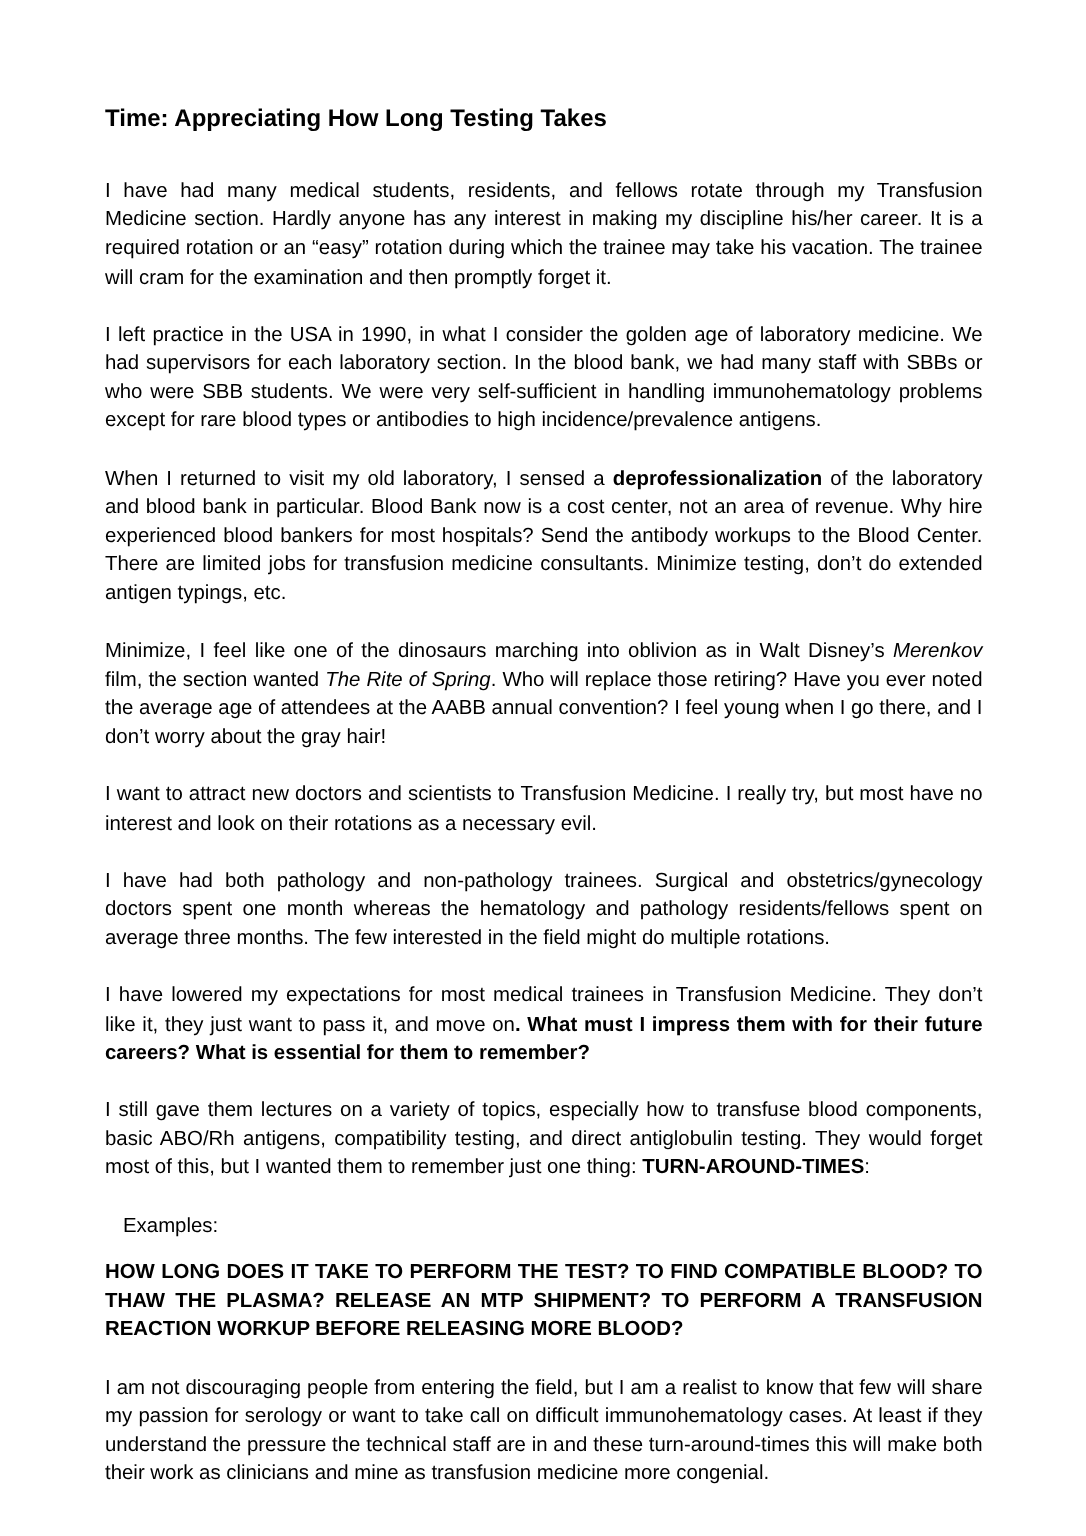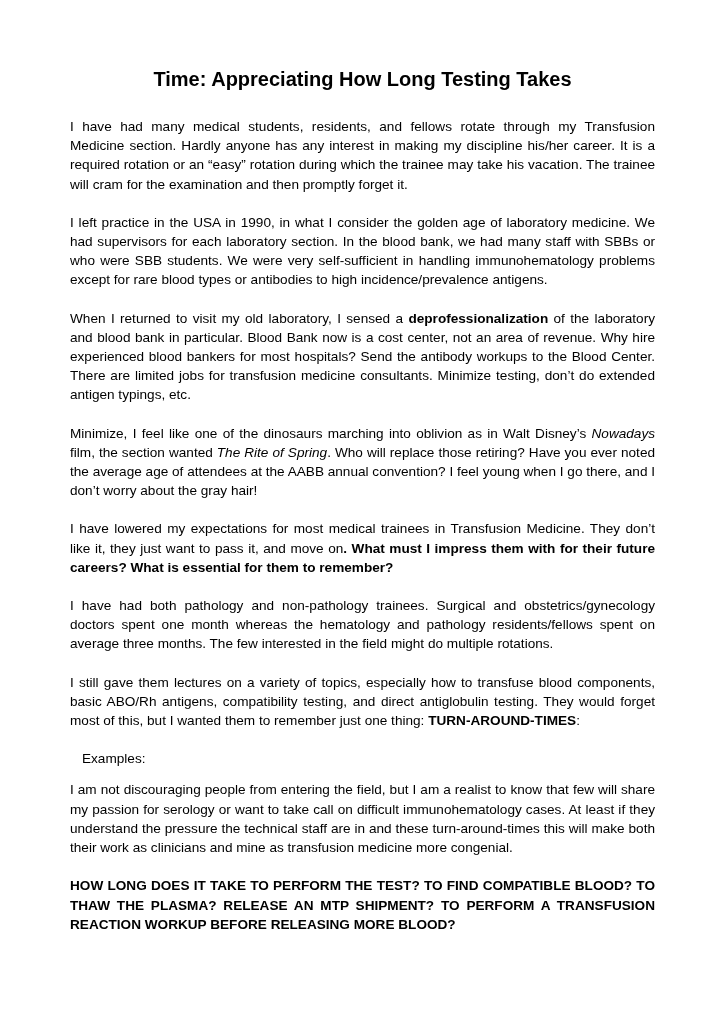--- a/index.html
+++ b/index.html
@@ -8,47 +8,48 @@
       position: absolute;
       left: 70px;
       top: 70px;
       width: 585px;
       font-family: "Liberation Sans", sans-serif;
       color: #000000;
       font-size: 13.6px;
       line-height: 19.2px;
     }
     .title-block { margin: 0 0 28px 0; }
-    .title { font-weight: bold; font-size: 20px; line-height: 19px; margin: 0; text-align: center; }
+    .title { font-weight: bold; font-size: 16px; line-height: 19px; margin: 0; }
     .subtitle { font-weight: bold; font-size: 13.6px; line-height: 19px; margin: 0; }
     p { margin: 0 0 19px 0; text-align: justify; }
     .tight { margin: 12px; }
     b { font-weight: bold; }
     i { font-style: italic; }
   </style>
 </head>
 <body>
 
 <div class="page">
   <div class="title-block">
     <div class="title">Time:  Appreciating How Long Testing Takes</div>
   </div>
 
   <p>I have had many medical students, residents, and fellows rotate through my Transfusion Medicine section.  Hardly anyone has any interest in making my discipline his/her career.  It is a required rotation or an “easy” rotation during which the trainee may take his vacation.  The trainee will cram for the examination and then promptly forget it.</p>
 
   <p>I left practice in the USA in 1990, in what I consider the golden age of laboratory medicine.  We had supervisors for each laboratory section.  In the blood bank, we had many staff with SBBs or who were SBB students.  We were very self-sufficient in handling immunohematology problems except for rare blood types or antibodies to high incidence/prevalence antigens.</p>
 
   <p><span>When I returned to visit my old laboratory, I sensed a </span><b>deprofessionalization</b><span> of the laboratory and blood bank in particular.  Blood Bank now is a cost center, not an area of revenue.  Why hire experienced blood bankers for most hospitals?  Send the antibody workups to the Blood Center.  There are limited jobs for transfusion medicine consultants.  Minimize testing, don’t do extended antigen typings, etc.</span></p>
 
-  <p><span>Minimize, I feel like one of the dinosaurs marching into oblivion as in Walt Disney’s </span><i>Nowadays</i><span> film, the section wanted </span><i>The Rite of Spring</i><span>.  Who will replace those retiring?  Have you ever noted the average age of attendees at the AABB annual convention?  I feel young when I go there, and I don’t worry about the gray hair!</span></p>
+  <p><span>Minimize, I feel like one of the dinosaurs marching into oblivion as in Walt Disney’s </span><i>Merenkov</i><span> film, the section wanted </span><i>The Rite of Spring</i><span>.  Who will replace those retiring?  Have you ever noted the average age of attendees at the AABB annual convention?  I feel young when I go there, and I don’t worry about the gray hair!</span></p>
 
+  <p>I want to attract new doctors and scientists to Transfusion Medicine.  I really try, but most have no interest and look on their rotations as a necessary evil.</p>
+
+  <p>I have had both pathology and non-pathology trainees.  Surgical and obstetrics/gynecology doctors spent one month whereas the hematology and pathology residents/fellows spent on average three months.  The few interested in the field might do multiple rotations.</p>
 
   <p><span>I have lowered my expectations for most medical trainees in Transfusion Medicine.  They don’t like it, they just want to pass it, and move on</span><b>.  What must I impress them with for their future careers?  What is essential for them to remember?</b></p>
-
-  <p>I have had both pathology and non-pathology trainees.  Surgical and obstetrics/gynecology doctors spent one month whereas the hematology and pathology residents/fellows spent on average three months.  The few interested in the field might do multiple rotations.</p>
 
   <p><span>I still gave them lectures on a variety of topics, especially how to transfuse blood components, basic ABO/Rh antigens, compatibility testing, and direct antiglobulin testing.  They would forget most of this, but I wanted them to remember just one thing:  </span><b>TURN-AROUND-TIMES</b><span>:</span></p>
 
   <p class="tight">Examples:</p>
+  <p><b>HOW LONG DOES IT TAKE TO PERFORM THE TEST?  TO FIND COMPATIBLE BLOOD?  TO THAW THE PLASMA?  RELEASE AN MTP SHIPMENT?  TO PERFORM A TRANSFUSION REACTION WORKUP BEFORE RELEASING MORE BLOOD?</b></p>
+
   <p>I am not discouraging people from entering the field, but I am a realist to know that few will share my passion for serology or want to take call on difficult immunohematology cases.  At least if they understand the pressure the technical staff are in and these turn-around-times this will make both their work as clinicians and mine as transfusion medicine more congenial.</p>
-
-  <p><b>HOW LONG DOES IT TAKE TO PERFORM THE TEST?  TO FIND COMPATIBLE BLOOD?  TO THAW THE PLASMA?  RELEASE AN MTP SHIPMENT?  TO PERFORM A TRANSFUSION REACTION WORKUP BEFORE RELEASING MORE BLOOD?</b></p>
 </div>
 
 </body></html>

